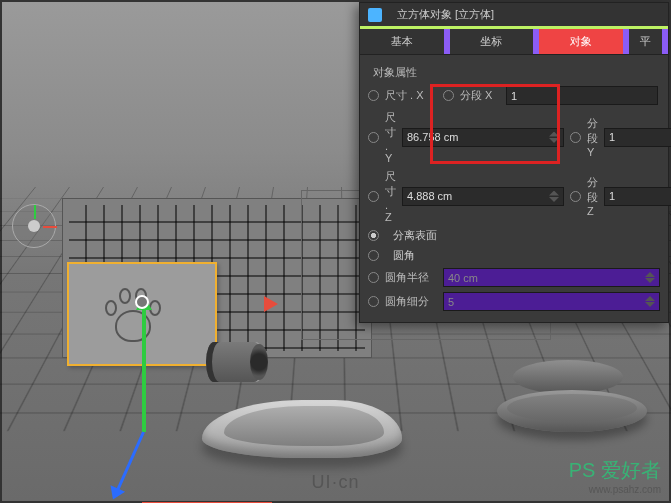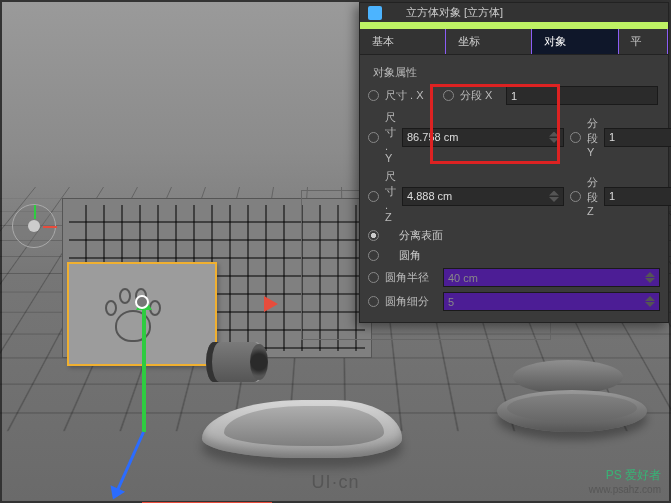--- a/index.html
+++ b/index.html
@@ -30,38 +30,38 @@
 .ax-x{left:0;top:0;width:130px;height:4px;background:#e74c3c}
 .ax-x::after{content:"";position:absolute;right:-14px;top:-6px;border:8px solid transparent;border-left:14px solid #e74c3c}
 .ax-z{left:0;top:0;width:3px;height:70px;background:#2b6cff;transform:rotate(24deg);transform-origin:top}
 .ax-z::after{content:"";position:absolute;left:-7px;bottom:-12px;border:8px solid transparent;border-top:12px solid #2b6cff}
 .orig{position:absolute;left:-7px;top:-7px;width:14px;height:14px;border-radius:50%;border:2px solid #fff;background:#777}
 .compass{position:absolute;left:10px;top:202px;width:44px;height:44px;border:1px solid #aaa;border-radius:50%;display:flex;align-items:center;justify-content:center;background:rgba(120,120,120,.4)}
 .compass .c{width:12px;height:12px;background:#ccc;border-radius:50%}
 .compass .l{position:absolute;width:14px;height:2px;background:#e74c3c;left:30px;top:21px}
 .compass .l2{position:absolute;width:2px;height:14px;background:#2ecc40;left:21px;top:0}
 .panel{position:absolute;right:0;top:0;width:310px;background:#3a3a3a;border:1px solid #222;box-shadow:-4px 4px 10px rgba(0,0,0,.4)}
-.titlebar{height:26px;background:#333;display:flex;align-items:center;gap:24px;padding:0 8px;border-bottom:7px solid #bef264}
+.titlebar{height:26px;background:#333;display:flex;align-items:center;gap:15px;padding:0 8px;border-bottom:3px solid #bef264}
 .ticon{width:14px;height:14px;background:#4cb4ff;border-radius:2px}
 .tabs{display:flex;border-bottom:1px solid #222}
-.tab{flex:1;padding:5px 12px;background:#333;border-right:1px solid #8b5cf6;cursor:pointer}
-.tab.active{background:#0f172a;color:#fff}
+.tab{flex:1;text-align:center;padding:5px 0;background:#333;border-right:6px solid #8b5cf6;cursor:pointer}
+.tab.active{background:#ef4444;color:#fff}
 .sect{padding:6px 8px}
 .sect-title{margin:4px 5px 6px;color:#bbb}
 .row{display:flex;align-items:center;gap:6px;margin-bottom:5px}
 .ring{width:11px;height:11px;border:1px solid #888;border-radius:50%;flex:none}
 .lbl{width:52px;color:#bbb}
 .fld{flex:1;display:flex;align-items:center;background:#2b2b2b;border:1px solid #1a1a1a;height:19px;padding:0 4px}
 .fld input{flex:1;background:none;border:none;outline:none;color:#ddd;font-size:11px}
 .spin{width:10px;display:flex;flex-direction:column;gap:1px}
 .spin i{height:5px;background:#555;clip-path:polygon(50% 0,100% 100%,0 100%)}
 .spin i:last-child{transform:rotate(180deg)}
 .hl{position:absolute;border:3px solid #d22;pointer-events:none}
 .hl1{left:428px;top:82px;width:130px;height:80px}
-.chk{display:flex;align-items:center;gap:20px;margin-bottom:5px;color:#888}
+.chk{display:flex;align-items:center;gap:14px;margin-bottom:5px;color:#888}
 .chk.on{color:#ccc}
 .cb{width:11px;height:11px;border:1px solid #888;border-radius:50%;flex:none}
 .chk.on .cb{background:radial-gradient(circle,#ccc 40%,transparent 45%)}
 .wm{position:absolute;left:50%;bottom:8px;transform:translateX(-50%);opacity:.55;font-size:18px;color:#444;letter-spacing:1px}
 .wm2{position:absolute;right:8px;bottom:6px;font-size:16px;color:#3b5;font-style:italic;font-weight:bold;opacity:.9}
 .wm2 span{color:#555;font-size:10px;display:block;text-align:right;font-style:normal;font-weight:normal}
 .dim{color:#888}
 .dim .fld{background:#4c1d95}
 .dim input{color:#888}
 </style>
@@ -188,16 +188,16 @@
             </div>
           </div>
       </div>
     </div>
   </div>
 
   <div class="hl hl1"></div>
 
   <div class="wm">UI·cn</div>
   <div class="wm2">
-    <span style="font-size:12px;color:#3b7">PS 爱好者</span>
+    <span style="font-size:20px;color:#3b7">PS 爱好者</span>
     <span>www.psahz.com</span>
   </div>
 </div>
 
 </body></html>

